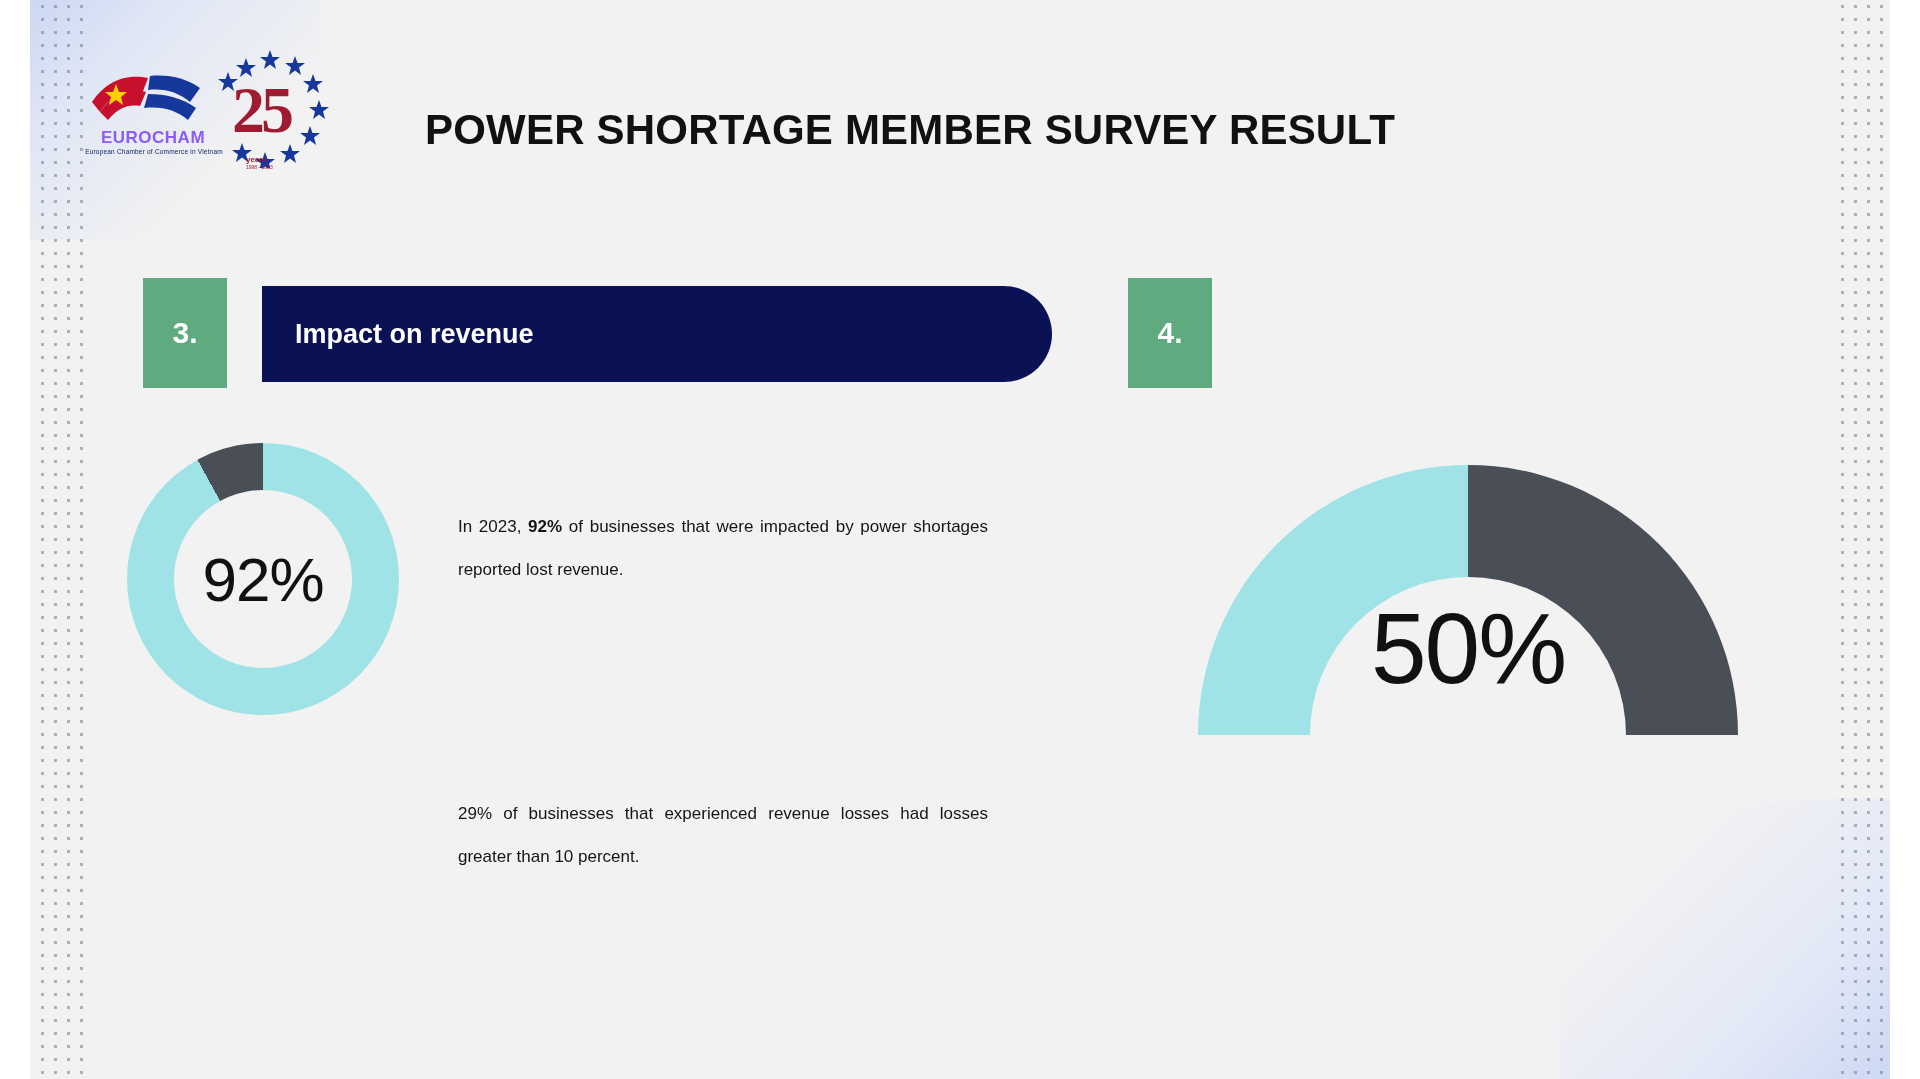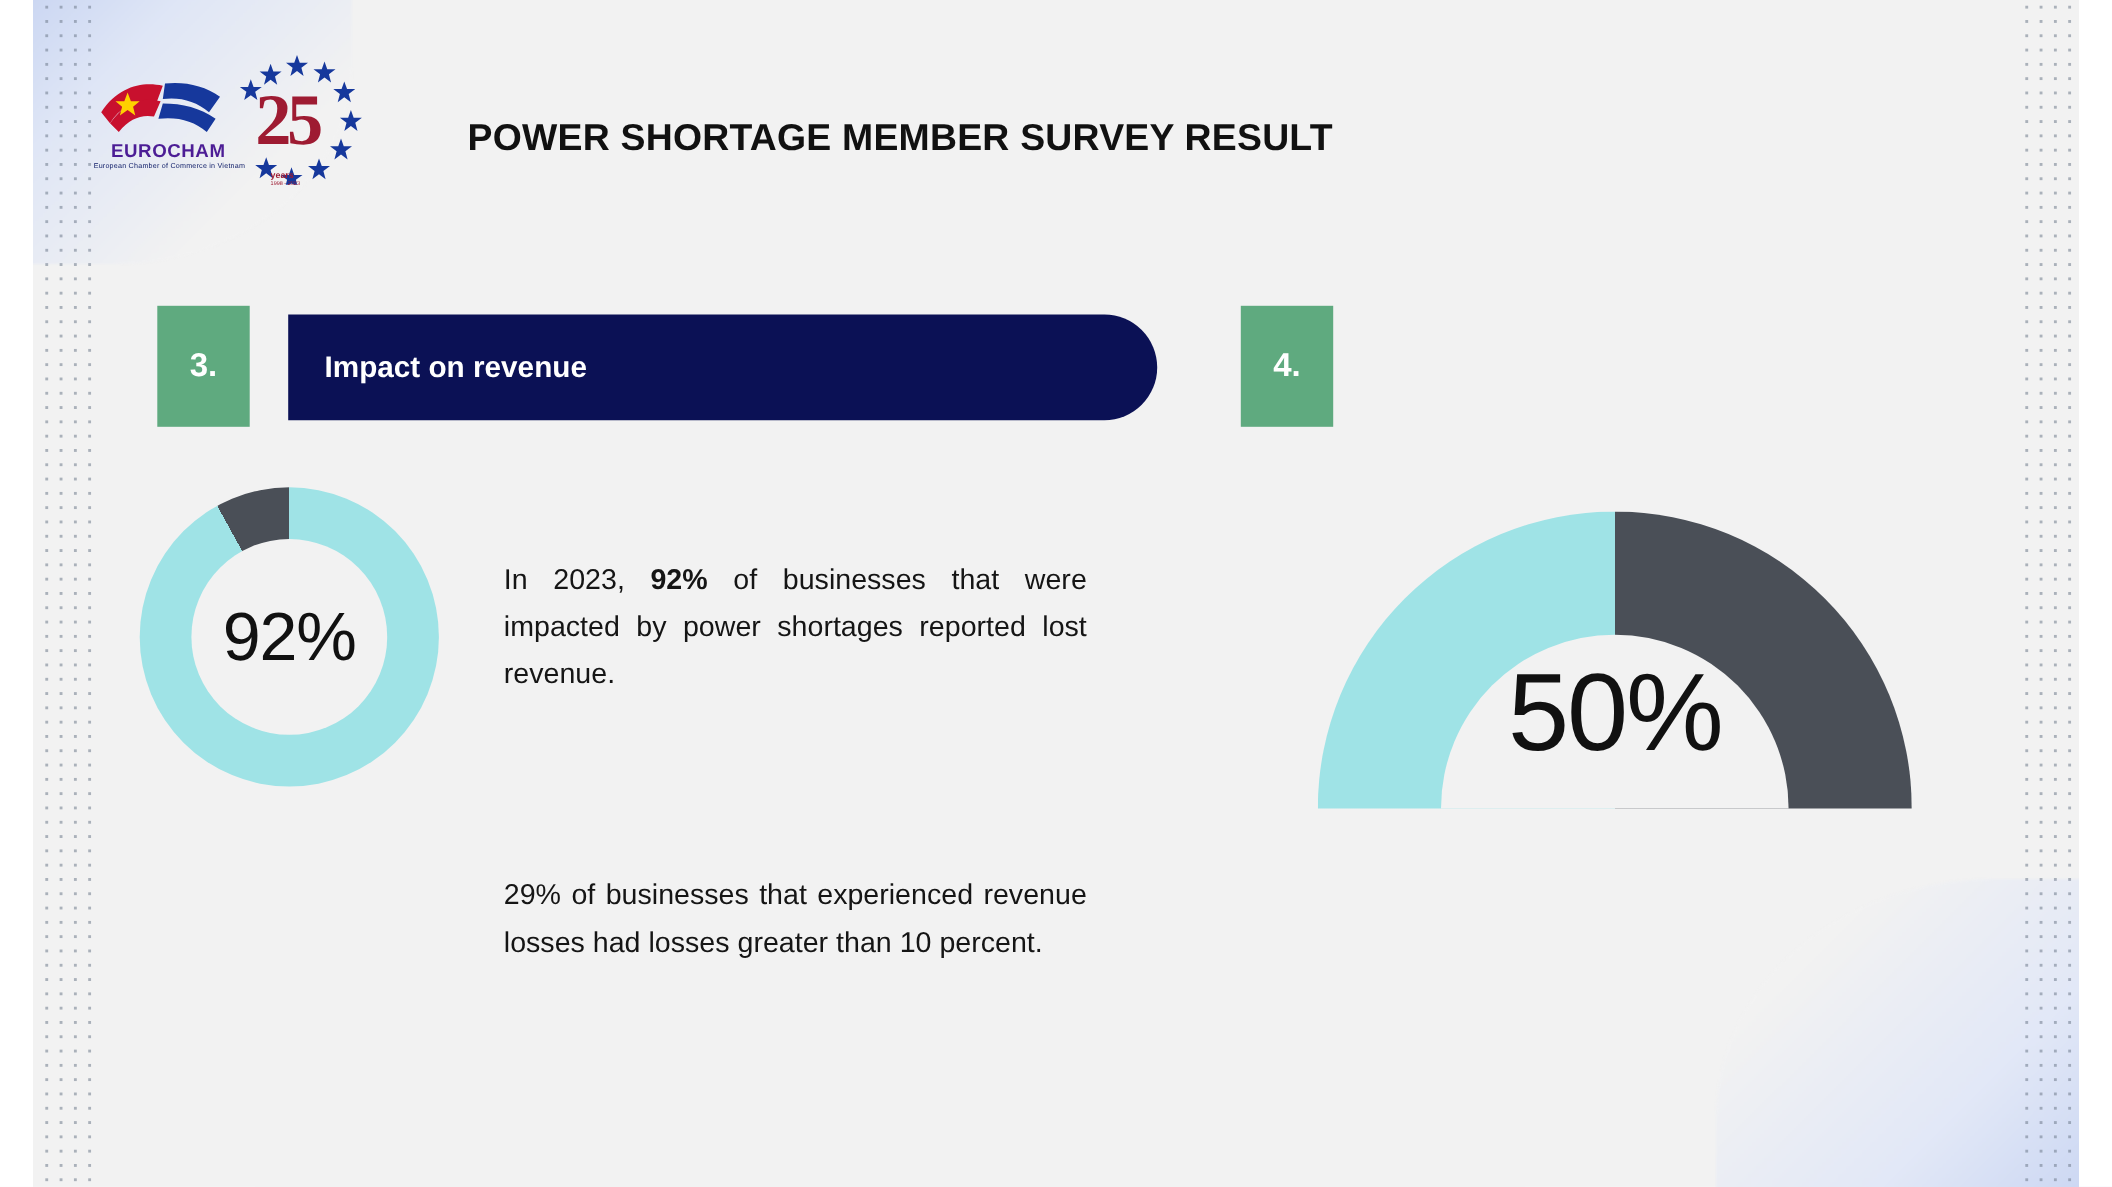--- a/index.html
+++ b/index.html
@@ -76,21 +76,21 @@
   .logo-text {
     position: absolute;
     left: 6px;
     top: 98px;
     width: 130px;
     text-align: center;
     font-family: "Liberation Sans", sans-serif;
     font-weight: bold;
     font-size: 17px;
     letter-spacing: 0.5px;
-    color: #4c1d95;
+    color: #8b5cf6;
   }
   .logo-sub {
     position: absolute;
     left: 2px;
     top: 118px;
     width: 140px;
     text-align: center;
     font-size: 6.5px;
     color: #14226b;
     letter-spacing: 0.2px;
@@ -125,21 +125,21 @@
     font-size: 5px;
     font-weight: normal;
   }
 
   .page-title {
     position: absolute;
     left: 425px;
     top: 106px;
     font-family: "Liberation Sans", sans-serif;
     font-weight: bold;
-    font-size: 34px;
+    font-size: 42px;
     letter-spacing: 0.2px;
     color: #111111;
     white-space: nowrap;
   }
 
   
   .section-head {
     position: absolute;
     height: 110px;
   }
@@ -240,21 +240,21 @@
     font-family: "Liberation Sans", sans-serif;
     font-size: 100px;
     color: #111111;
     letter-spacing: -2px;
   }
 
   
   .body-text {
     position: absolute;
     font-family: "Liberation Sans", sans-serif;
-    font-size: 26px;
+    font-size: 17px;
     line-height: 43px;
     color: #151515;
     text-align: justify;
     text-justify: inter-word;
   }
   .body-text b { font-weight: bold; }
 
   #text92 { left: 458px; top: 505px; width: 530px; }
   #text29 { left: 458px; top: 792px; width: 530px; }
   #text50 { left: 1260px; top: 780px; width: 480px; }

